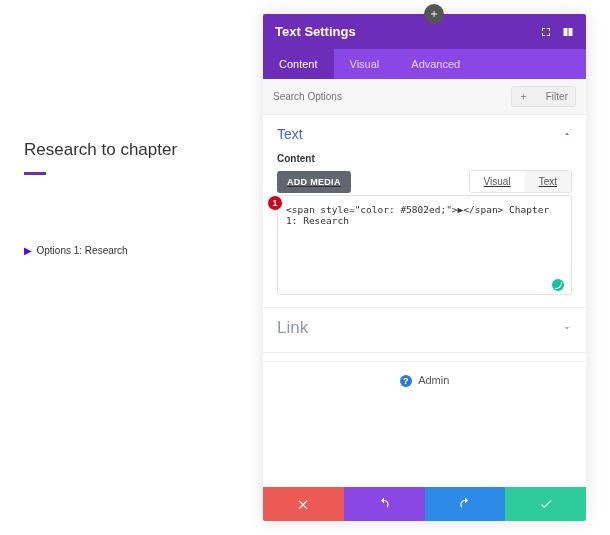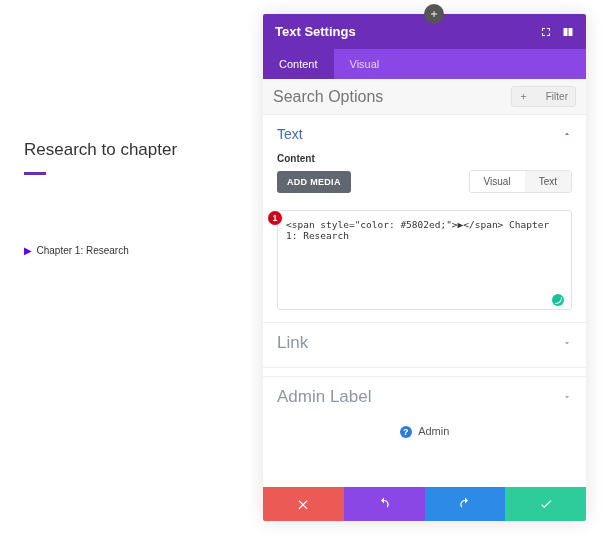--- a/index.html
+++ b/index.html
@@ -99,21 +99,21 @@
     background: #f7f7f7;
     border-bottom: 1px solid #eee;
     padding: 7px 10px;
     font-size: 10px;
     color: #aaa;
   }
   .search-row input {
     flex: 1;
     border: none;
     background: transparent;
-    font-size: 16px;
+    font-size: 10px;
     color: #555;
     outline: none;
   }
   .filter-btn {
     display: flex;
     align-items: center;
     gap: 18px;
     background: #f0f0f0;
     border: 1px solid #e2e2e2;
     border-radius: 3px;
@@ -152,21 +152,22 @@
     font-size: 10px;
     font-weight: 600;
     color: #333;
     margin-bottom: 6px;
     margin-top: 4px;
   }
 
   .editor-toolbar {
     display: flex;
     align-items: center;
-    margin-bottom: 17px;
+    margin-bottom: 2px;
+    text-decoration: underline;
   }
   .add-media {
     background: #616770;
     color: #fff;
     font-size: 9px;
     font-weight: 700;
     letter-spacing: 0.3px;
     padding: 6px 10px;
     border-radius: 3px;
     cursor: pointer;
@@ -276,21 +277,21 @@
   .divider { border-top: 1px solid #eee; margin: 8px -14px 0 -14px; }
 </style>
 </head>
 <body>
 
 <div class="left-pane">
   <div class="left-title">Research to chapter</div>
   <div class="left-underline"></div>
   <div class="chapter-line">
     <span class="arrow">▶</span>
-    <span>Chapter 1: Research</span>
+    <span>Options 1: Research</span>
   </div>
 </div>
 
 <div class="plus-handle">
   <svg viewBox="0 0 24 24" width="10" height="10">
       <path fill="#fff" d="M19 13h-6v6h-2v-6H5v-2h6V5h2v6h6v2z"></path>
     </svg>
 </div>
 
 <div class="panel">
@@ -307,20 +308,21 @@
         <svg viewBox="0 0 24 24" width="12" height="12">
             <path d="M3 4h8v16H3V4zm10 0h8v16h-8V4z"></path>
           </svg>
       </div>
     </div>
   </div>
 
   <div class="tabs">
     <div class="tab active">Content</div>
     <div class="tab">Visual</div>
+    <div class="tab">Advanced</div>
   </div>
 
   <div class="search-row">
     <input type="text" placeholder="Search Options" style="">
     <div class="filter-btn">
       <svg viewBox="0 0 24 24" width="9" height="9">
           <path fill="#777" d="M19 13h-6v6h-2v-6H5v-2h6V5h2v6h6v2z"></path>
         </svg>
       <span>Filter</span>
     </div>
@@ -361,28 +363,20 @@
       <span class="chevron">
         <svg viewBox="0 0 24 24">
             <path d="M7 10l5 5 5-5z"></path>
           </svg>
       </span>
     </div>
     <div class="divider"></div>
 
     <div class="divider"></div>
 
-    <div class="section-header collapsed">
-      <span class="title">Admin Label</span>
-      <span class="chevron">
-        <svg viewBox="0 0 24 24">
-            <path d="M7 10l5 5 5-5z"></path>
-          </svg>
-      </span>
-    </div>
 
     <div class="help-row">
       <span class="help-icon">?</span>
       <span>Admin</span>
     </div>
 
   </div>
 
   <div class="footer">
     <div class="footer-btn cancel">

